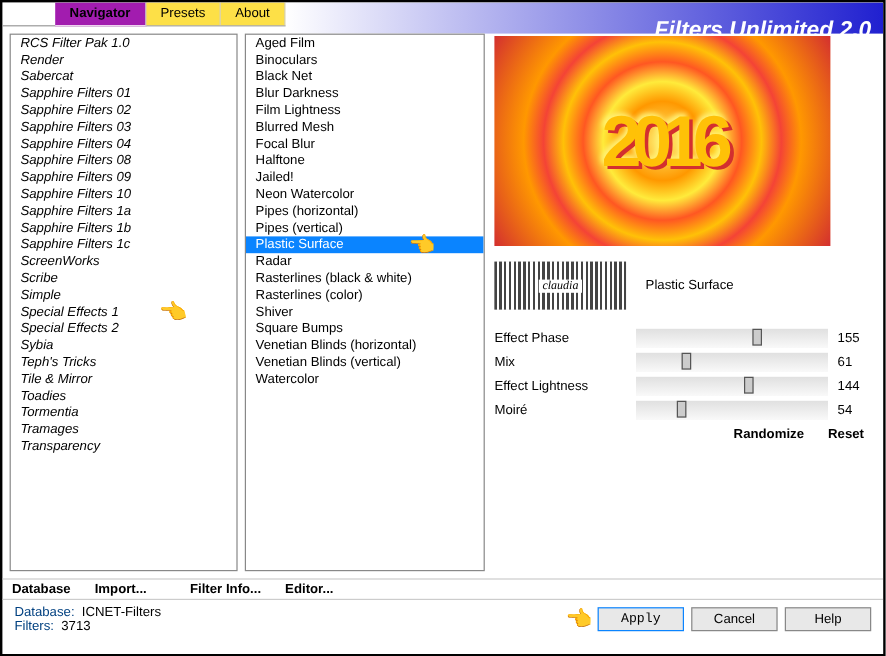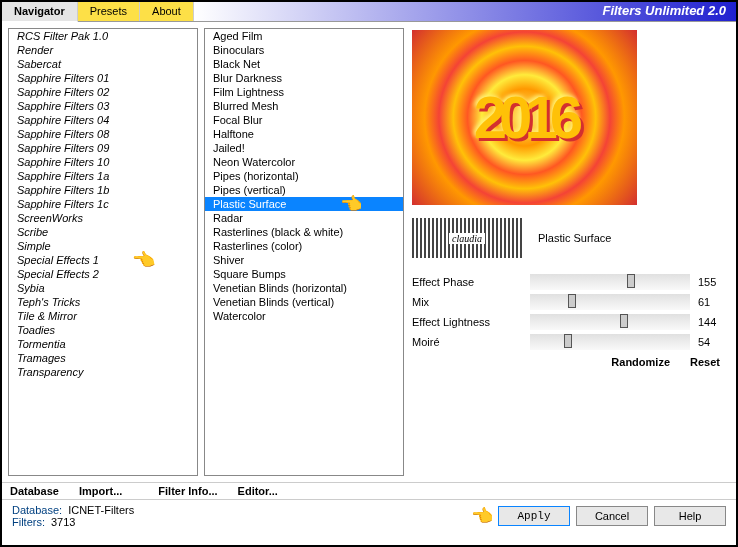--- a/index.html
+++ b/index.html
@@ -1,29 +1,29 @@
 <!DOCTYPE html>
 <html><head>
 <meta charset="utf-8">
 <style>
 * { box-sizing: border-box; margin: 0; padding: 0; font-family: Tahoma, Arial, sans-serif; font-size: 11px; }
 body { background: #fff; width: 738px; height: 547px; border: 2px solid #000; position: relative; }
 .header { height: 20px; display: flex; border-bottom: 1px solid #999; }
 .tabs { display: flex; }
 .tab { padding: 3px 12px; border-right: 1px solid #ccc; cursor: pointer; background: #fde047; }
-.tab.active { background: #e5e5e5; border-bottom: 1px solid #fff; margin-bottom: -1px; font-weight: bold; }
-.title-bar { flex: 1; background: linear-gradient(to right, #fff, #2020d0); color: #fff; font-weight: bold; font-style: italic; font-size: 13px; text-align: right; padding: 1px 10px; }
+.tab.active { background: #a21caf; border-bottom: 1px solid #fff; margin-bottom: -1px; font-weight: bold; margin-left: 44px; }
+.title-bar { flex: 1; background: linear-gradient(to right, #fff, #2020d0); color: #fff; font-weight: bold; font-style: italic; font-size: 19px; text-align: right; padding: 13px 10px; }
 .main { display: flex; height: 460px; padding: 6px; gap: 6px; }
 .list-panel { border: 1px solid #888; overflow-y: scroll; background: #fff; position: relative; }
 .list-panel.left { width: 190px; font-style: italic; }
 .list-panel.mid { width: 200px; }
 .list-item { padding: 1px 4px 1px 8px; cursor: pointer; white-space: nowrap; color: #000; }
 .list-item.selected { background: #0a84ff; color: #fff; }
 .right-panel { flex: 1; display: flex; flex-direction: column; padding: 2px; }
-.preview { width: 225px; height: 175px; background: radial-gradient(circle, #fff176 0%, #ff9800 20%, #ffeb3b 30%, #ff5722 40%, #ffc107 50%, #f44336 60%, #ff9800 70%, #d32f2f 100%); display: flex; align-items: center; justify-content: center; margin-bottom: 8px; position: relative; }
+.preview { width: 280px; height: 175px; background: radial-gradient(circle, #fff176 0%, #ff9800 20%, #ffeb3b 30%, #ff5722 40%, #ffc107 50%, #f44336 60%, #ff9800 70%, #d32f2f 100%); display: flex; align-items: center; justify-content: center; margin-bottom: 8px; position: relative; }
 .preview-text { font-size: 60px; font-weight: 900; color: #ffc107; text-shadow: 3px 3px 0 #d32f2f, -2px -2px 4px #fff176; letter-spacing: -8px; }
 .filter-info { display: flex; align-items: center; gap: 10px; padding: 4px 0; border-top: 1px solid transparent; }
 .logo-thumb { width: 110px; height: 40px; background: repeating-linear-gradient(90deg, #444 0 2px, #fff 2px 4px); display: flex; align-items: center; justify-content: center; font-style: italic; font-size: 10px; color: #000; background-color:#ddd; position:relative; }
 .logo-thumb::after{content:"claudia"; position:absolute; background:#fff; padding:0 3px; font-family:cursive; font-style:italic;}
 .filter-name-display { flex: 1; padding-left: 6px; }
 .sliders { margin-top: 10px; }
 .slider-row { display: flex; align-items: center; padding: 2px 0; gap: 8px; }
 .slider-label { width: 110px; }
 .slider-track { flex: 1; height: 16px; position: relative; background: linear-gradient(to bottom, #e0e0e0, #f9f9f9); }
 .slider-value { width: 30px; text-align: left; }

